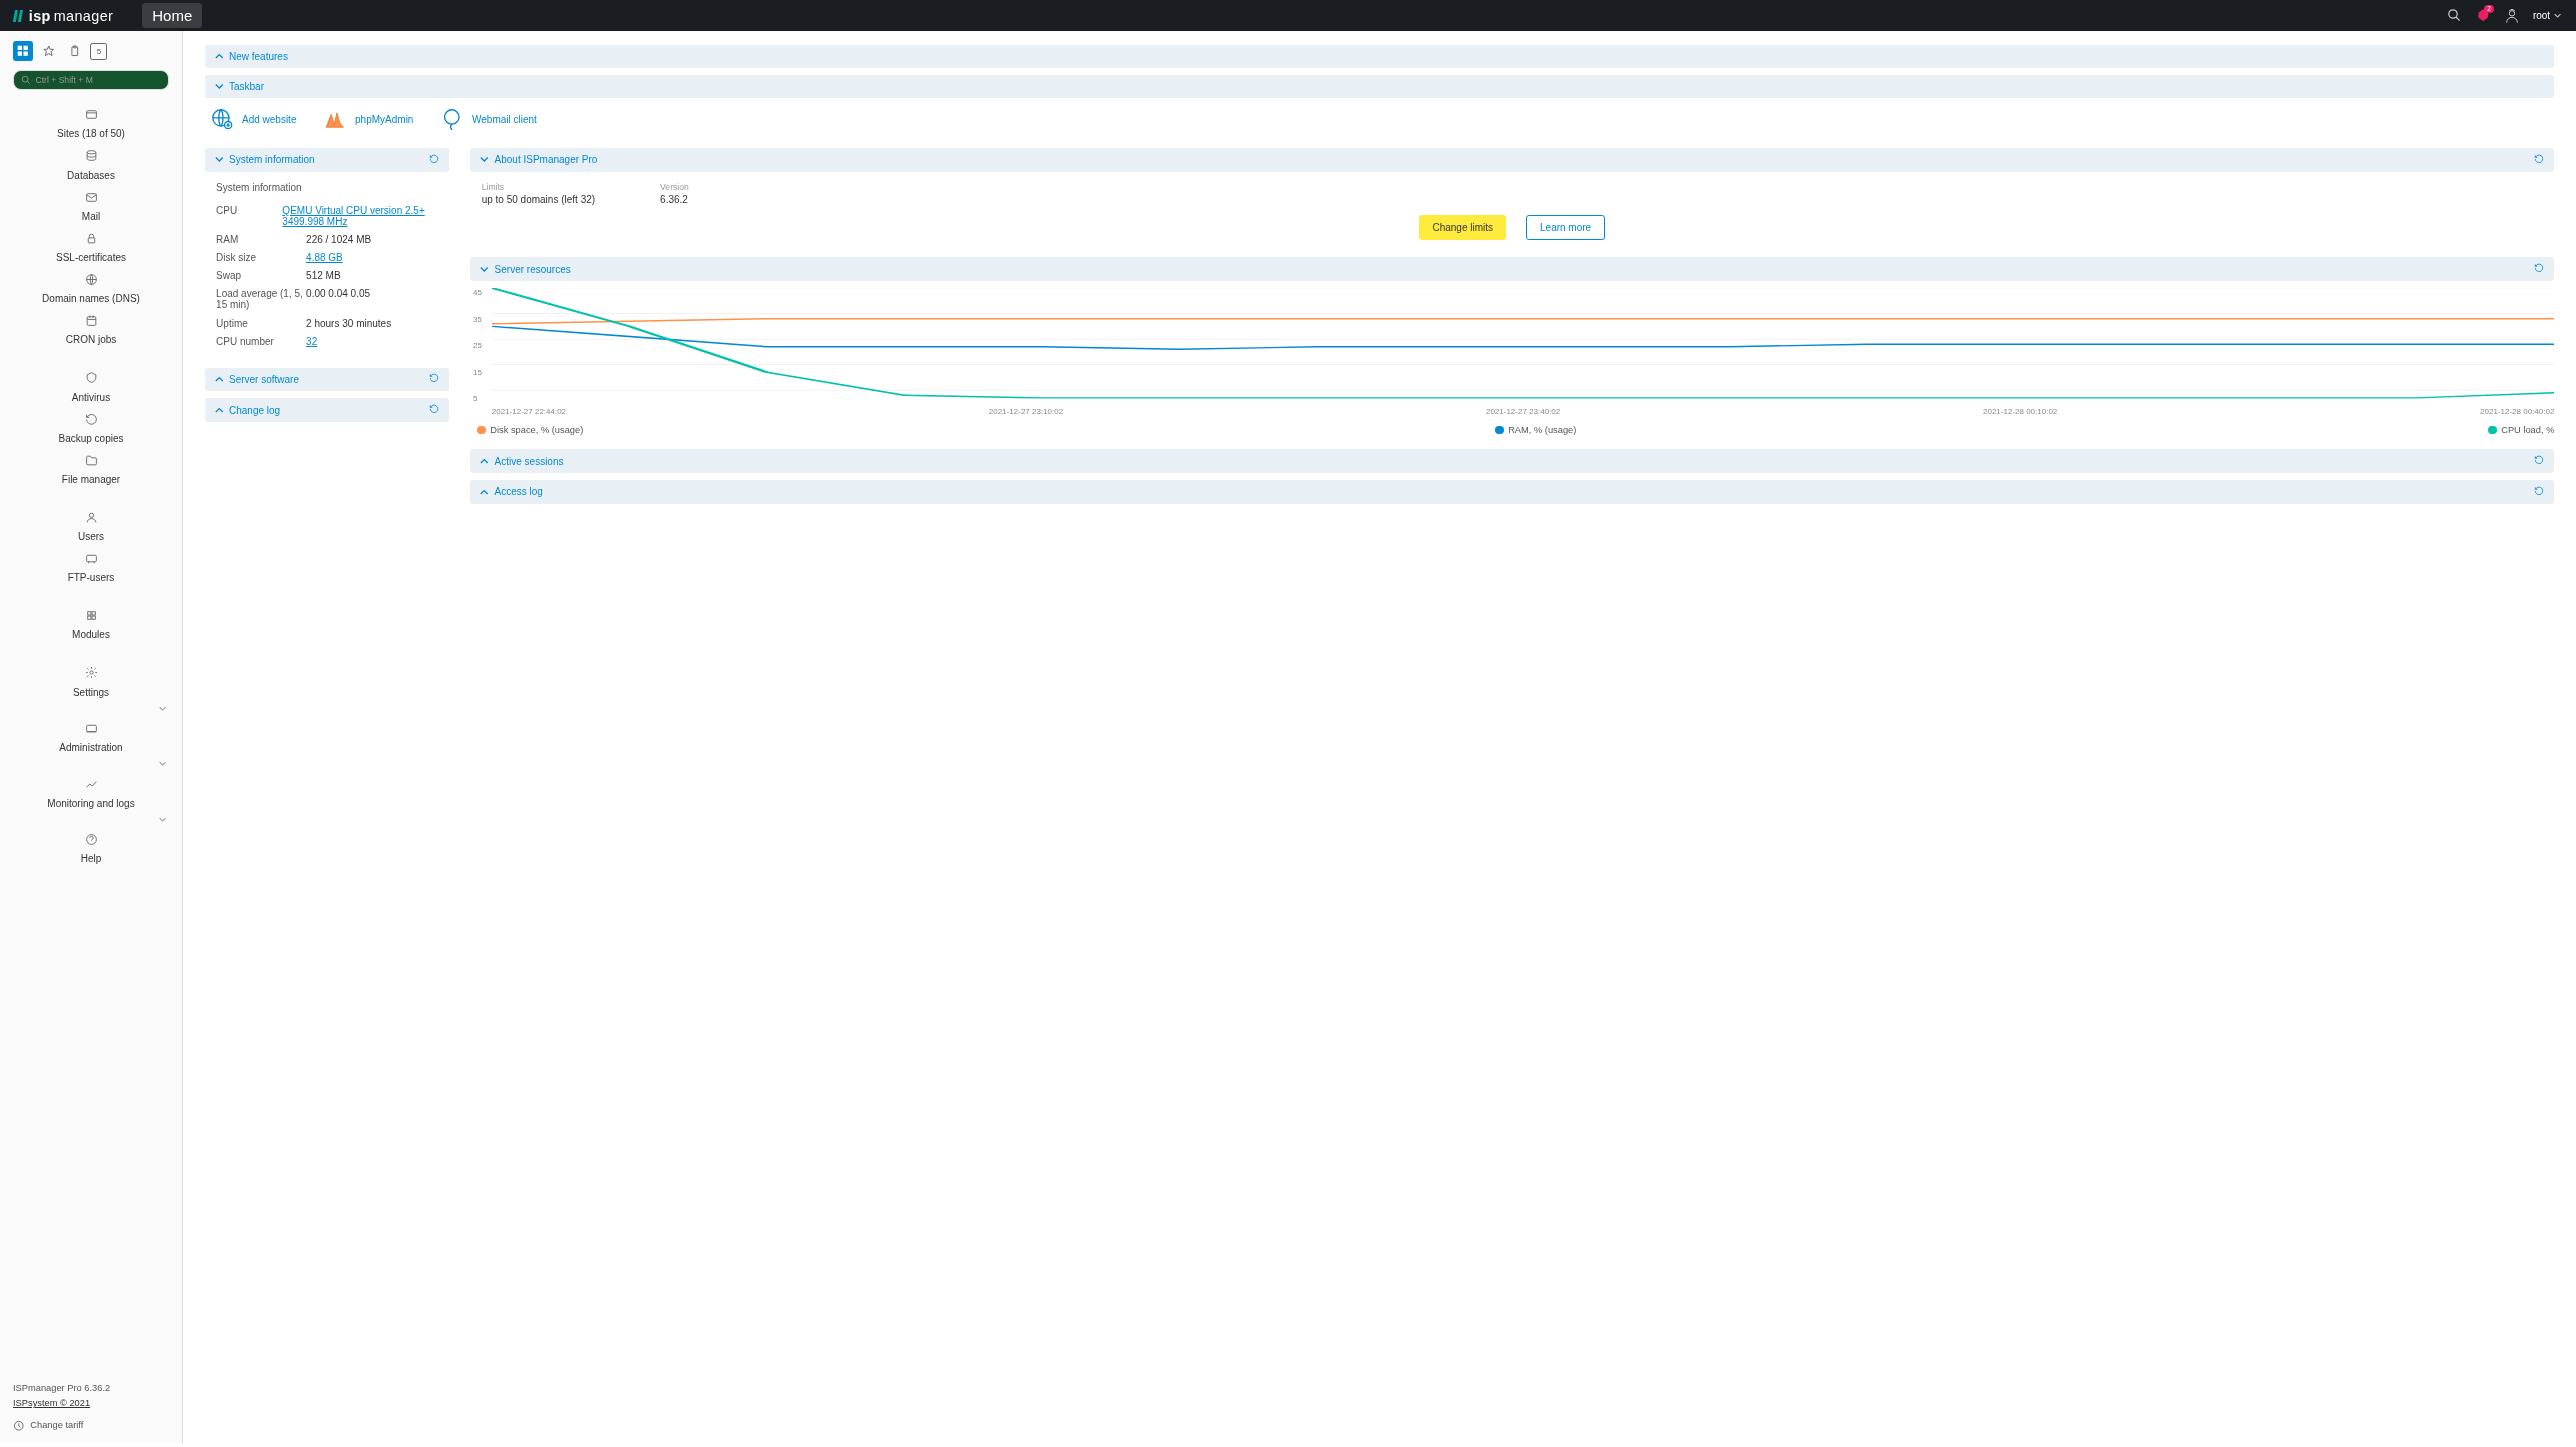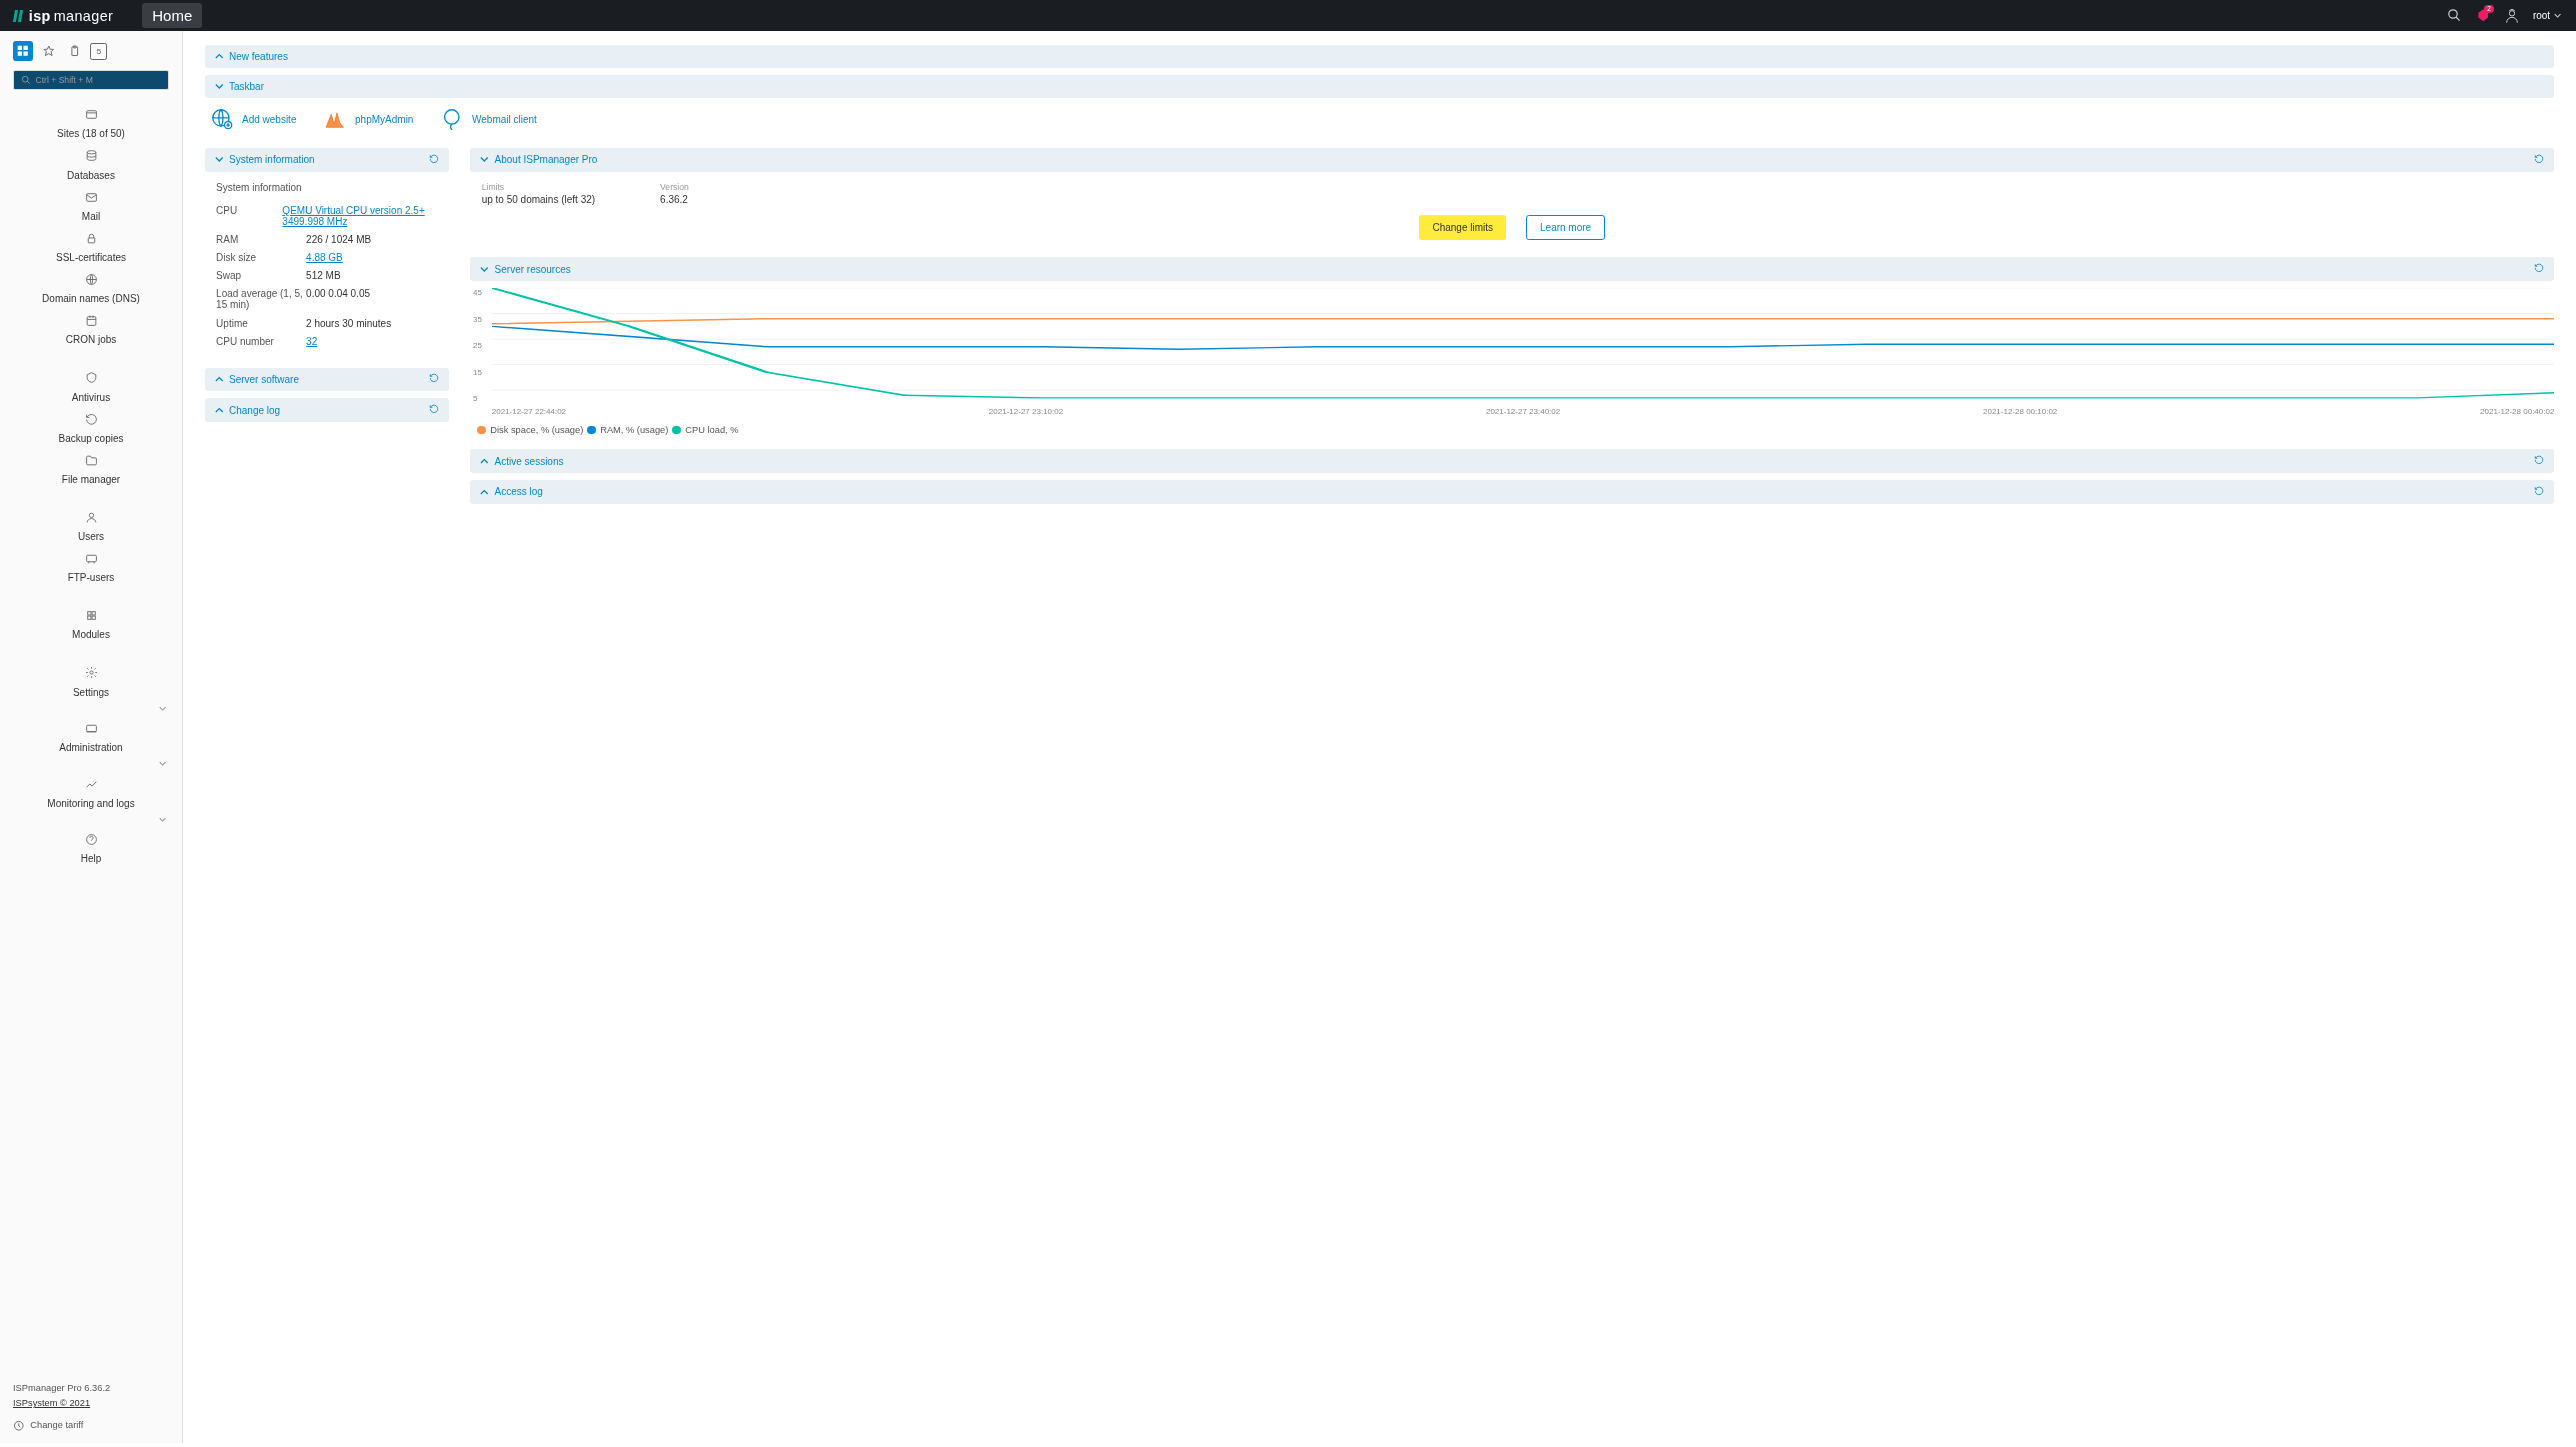--- a/index.html
+++ b/index.html
@@ -20,21 +20,21 @@
 
 
 .container { display: flex; min-height: calc(100vh - 35px); }
 .sidebar { width: 183px; background: #fafafa; border-right: 0.7px solid #e0e0e0; padding: 10px 13px; display: flex; flex-direction: column; }
 .main { flex: 1; padding: 14.4px 21.6px; background: #fff; }
 
 
 .sidebar-top { display: flex; gap: 5.8px; margin-bottom: 8.6px; align-items: center; }
 .sb-icon-btn { width: 20px; height: 20px; display: flex; align-items: center; justify-content: center; cursor: pointer; border-radius: 2.9px; color: #555; }
 .sb-icon-btn.active { background: #0288d1; color: #fff; }
-.search-box { display: flex; align-items: center; border: 0.7px solid #ddd; border-radius: 2px; padding: 4.3px 7.2px; background: #0c4a6e; margin-bottom: 13px; color: #999; }
+.search-box { display: flex; align-items: center; border: 0.7px solid #ddd; border-radius: 8px; padding: 4.3px 7.2px; background: #14532d; margin-bottom: 13px; color: #999; }
 .search-box svg { margin-right: 4.3px; }
 .nav-group { margin-bottom: 16px; }
 .nav-item { display: flex; align-items: center; gap: 7.2px; padding: 5px 2.9px; cursor: pointer; color: #333; position: relative; flex-direction: column; }
 .nav-item svg { flex-shrink: 0; color: #666; }
 .nav-item .chev { margin-left: auto; color: #999; }
 .footer-info { margin-top: auto; font-size: 9.3px; color: #555; line-height: 1.6; }
 .footer-info a { color: #333; text-decoration: underline; }
 .tariff { display: flex; align-items: center; gap: 5.8px; margin-top: 7.2px; cursor: pointer; }
 
 
@@ -65,21 +65,21 @@
 .btn { padding: 5.8px 13px; border-radius: 2.9px; cursor: pointer; font-size: 10px; border: none; }
 .btn-primary { background: #ffeb3b; color: #333; }
 .btn-secondary { background: #fff; border: 0.7px solid #0288d1; color: #0288d1; }
 
 
 .chart-wrap { padding: 7.2px 0; }
 .chart { position: relative; height: 115px; margin-left: 21.6px; margin-bottom: 4.3px; }
 .y-axis { position: absolute; left: -18.7px; top: 0; height: 100%; display: flex; flex-direction: column-reverse; justify-content: space-between; font-size: 8px; color: #888; }
 .chart-svg { width: 100%; height: 100%; }
 .x-axis { display: flex; justify-content: space-between; font-size: 8px; color: #888; margin-left: 21.6px; margin-bottom: 8.6px; }
-.legend { display: flex; gap: 4px; margin-left: 7.2px; align-items: center; }
+.legend { display: flex; gap: 4px; margin-left: 7.2px; align-items: center; justify-content: space-between; }
 .legend-item { display: flex; align-items: center; gap: 4.3px; font-size: 9.3px; color: #555; }
 .dot { width: 8.6px; height: 8.6px; border-radius: 50%; }
 </style>
 </head>
 <body>
 
 <div class="header">
   <div class="logo">
     <div class="logo-bars">
         <span></span>

